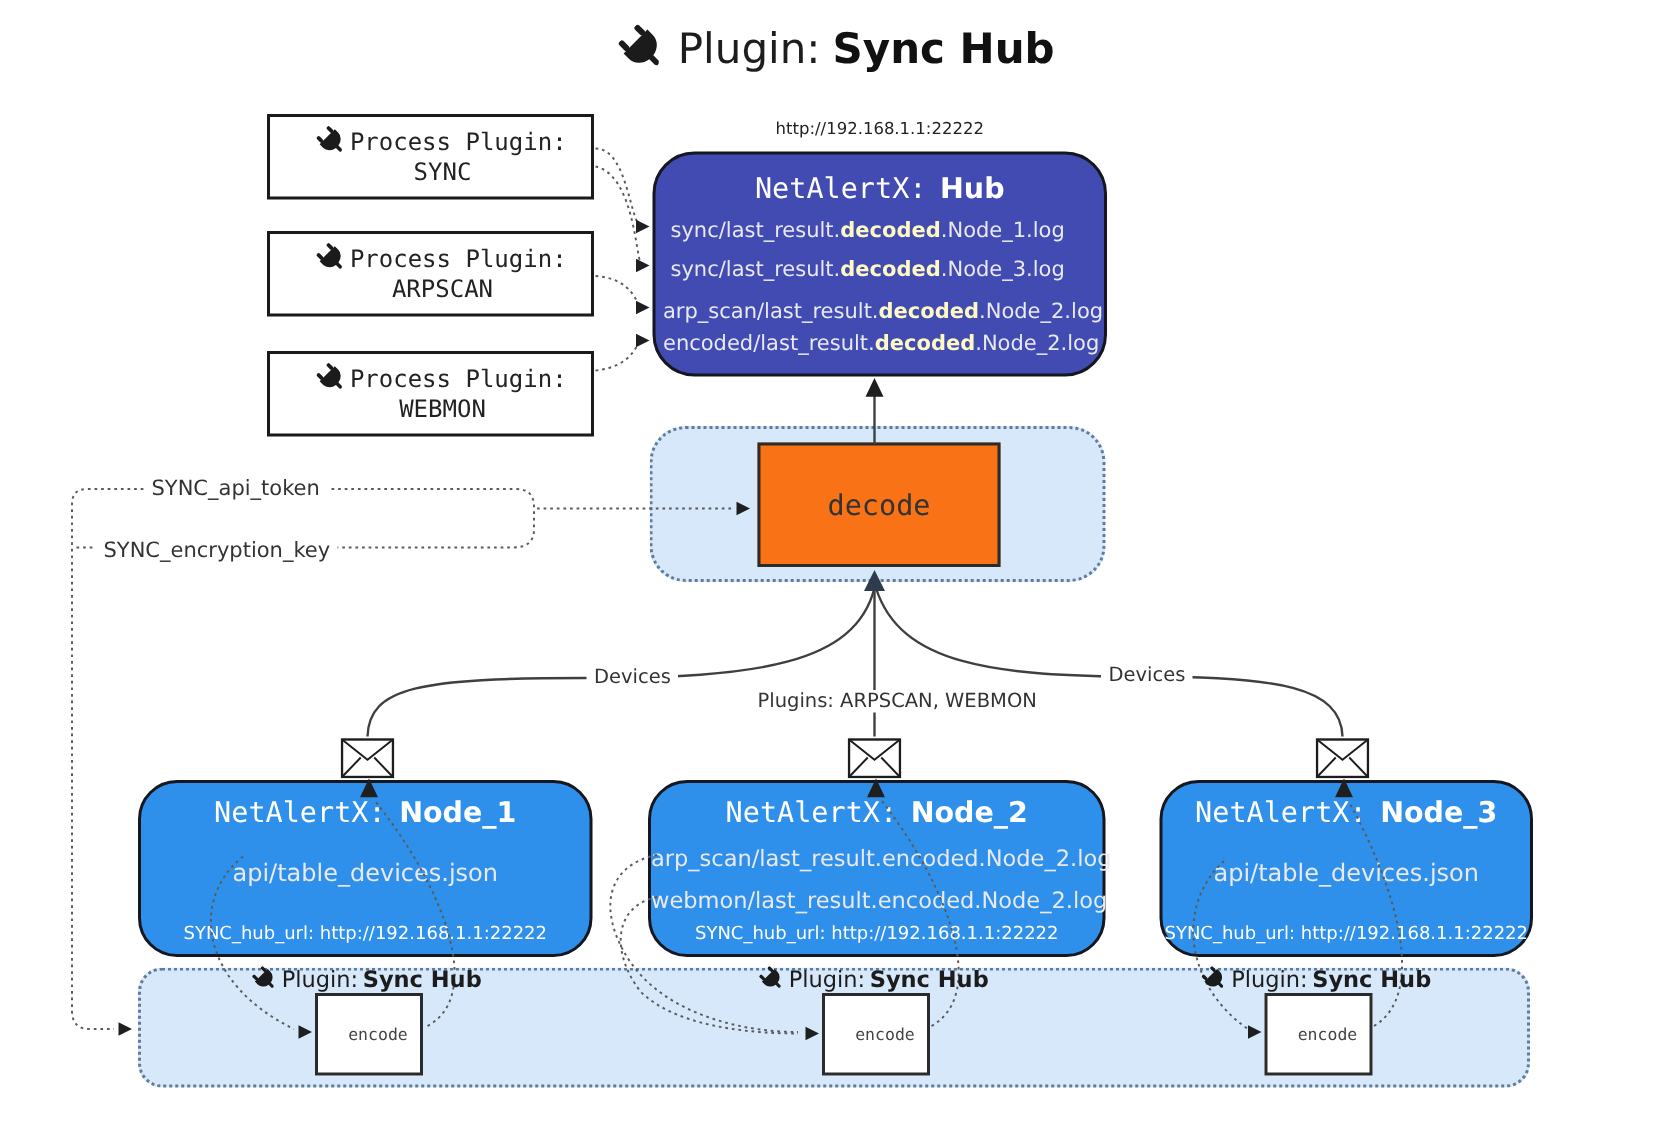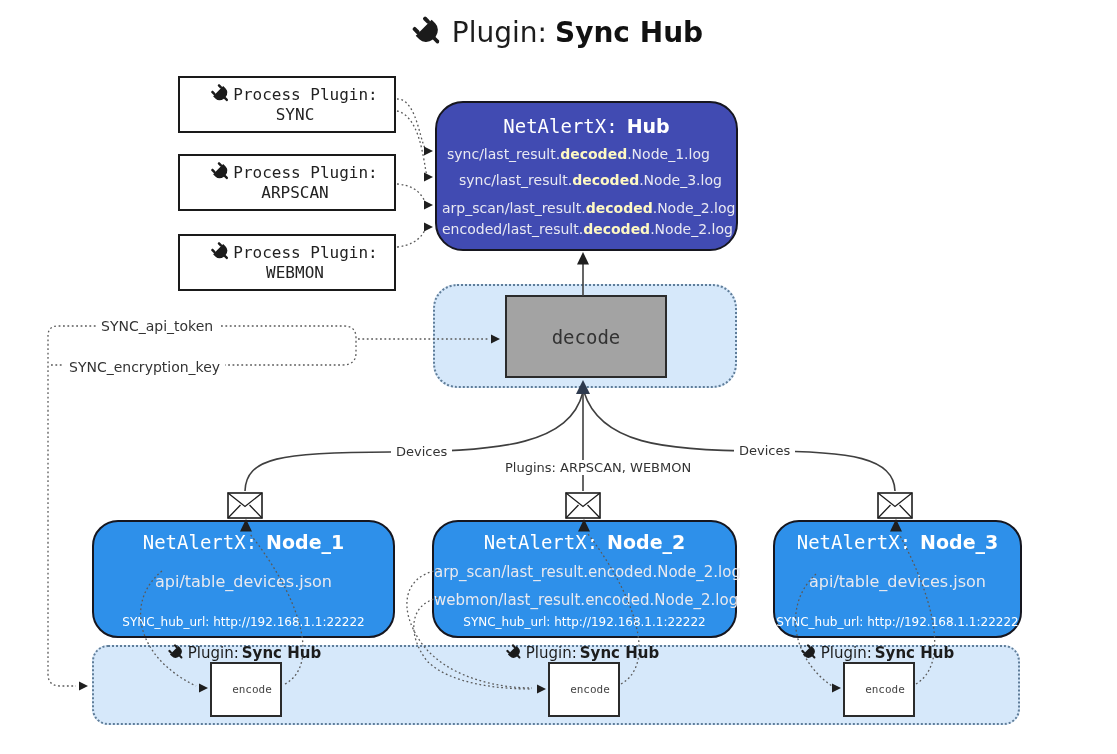--- a/index.html
+++ b/index.html
@@ -24,26 +24,26 @@
   #pp-sync{top:76px;} #pp-arpscan{top:154px;} #pp-webmon{top:234px;}
 
   
   .hub-url{position:absolute;left:435px;top:79px;width:303px;text-align:center;font-size:11px;color:#222;z-index:2;}
   .hub{position:absolute;left:435px;top:101px;width:303px;height:150px;background:var(--hub);border:2px solid #16161f;border-radius:28px;z-index:2;color:#fff;}
   .hub-title{position:absolute;left:0;top:12px;width:100%;display:flex;justify-content:center;align-items:baseline;gap:9px;}
   .hub-title .mono{font-family:"DejaVu Sans Mono",monospace;font-size:19px;color:#fff;}
   .hub-title b{font-size:19px;}
   .hub-log{position:absolute;left:10px;height:20px;line-height:20px;font-size:14px;color:#e9e9f2;white-space:nowrap;}
   .hub-log b{color:#fef9c3;}
-  .hub-log.l0{top:41px;} .hub-log.l1{top:67px;margin-left:12px;} .hub-log.l2{top:95px;left:5px;} .hub-log.l3{top:116px;left:5px;}
+  .hub-log.l0{top:41px;} .hub-log.l1{top:67px;} .hub-log.l2{top:95px;left:5px;} .hub-log.l3{top:116px;left:5px;}
 
   
   .panel{background:var(--panel);border:2px dotted var(--panelborder);}
   .decode-panel{position:absolute;left:433px;top:284px;width:304px;height:104px;border-radius:24px;z-index:1;}
-  .decode-box{position:absolute;left:505px;top:295px;width:162px;height:83px;background:#a3a3a3;border:2px solid #2b2b2b;z-index:2;
+  .decode-box{position:absolute;left:505px;top:295px;width:162px;height:83px;background:#f97316;border:2px solid #2b2b2b;z-index:2;
               display:flex;align-items:center;justify-content:center;font-family:"DejaVu Sans Mono",monospace;font-size:19px;color:#333;}
 
   
   .line-label{position:absolute;background:#fff;padding:0 5px;font-size:13px;color:#333;white-space:nowrap;z-index:11;}
   #lbl-api-token{left:96px;top:318px;font-size:14px;}
   #lbl-enc-key{left:64px;top:359px;font-size:14px;text-align:center;}
   #lbl-dev-left{left:391px;top:444px;}
   #lbl-dev-right{left:734px;top:443px;}
   #lbl-plugins-mid{left:500px;top:460px;text-align:right;}
 
@@ -120,20 +120,21 @@
       <svg class="plug" width="19" height="19" viewBox="0 0 24 24">
           <rect x="4.5" y="0" width="3.2" height="6.5" rx="1.5" fill="#1b1b1b"></rect>
           <rect x="16.3" y="0" width="3.2" height="6.5" rx="1.5" fill="#1b1b1b"></rect>
           <path d="M3,6 h18 v4 a9,8 0 0 1 -7.5,7.9 L13.5,22 q-2,2.4 -3,0 L10.5,17.9 A9,8 0 0 1 3,10 z" fill="#1b1b1b"></path>
         </svg>
       <span>Process Plugin:</span>
     </div>
     <div class="pp-name">WEBMON</div>
   </div>
 
+  <div class="hub-url">http://192.168.1.1:22222</div>
   <div class="hub">
     <div class="hub-title">
       <span class="mono">NetAlertX:</span>
       <b>Hub</b>
     </div>
     <div class="hub-log l0"><span>sync/last_result.</span><b>decoded</b><span>.Node_1.log</span></div>
     <div class="hub-log l1"><span>sync/last_result.</span><b>decoded</b><span>.Node_3.log</span></div>
     <div class="hub-log l2"><span>arp_scan/last_result.</span><b>decoded</b><span>.Node_2.log</span></div>
     <div class="hub-log l3"><span>encoded/last_result.</span><b>decoded</b><span>.Node_2.log</span></div>
   </div>

